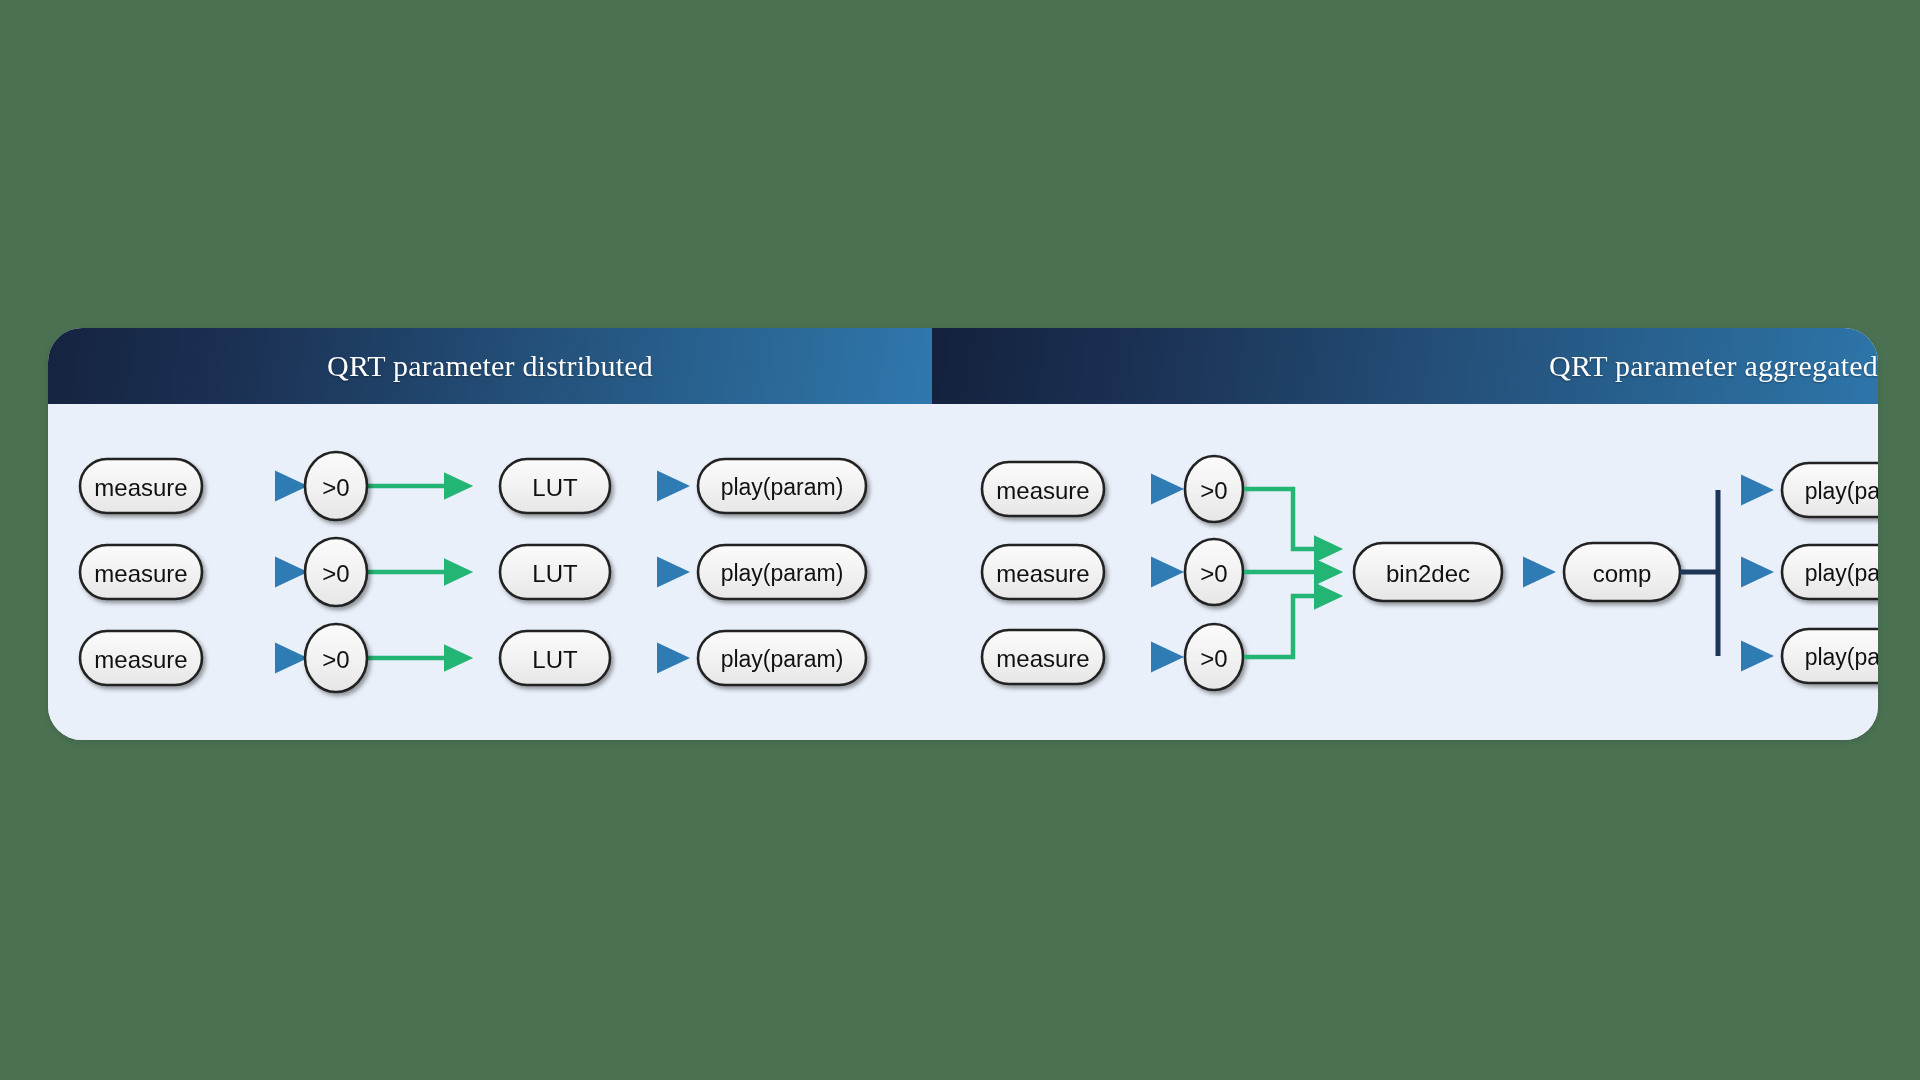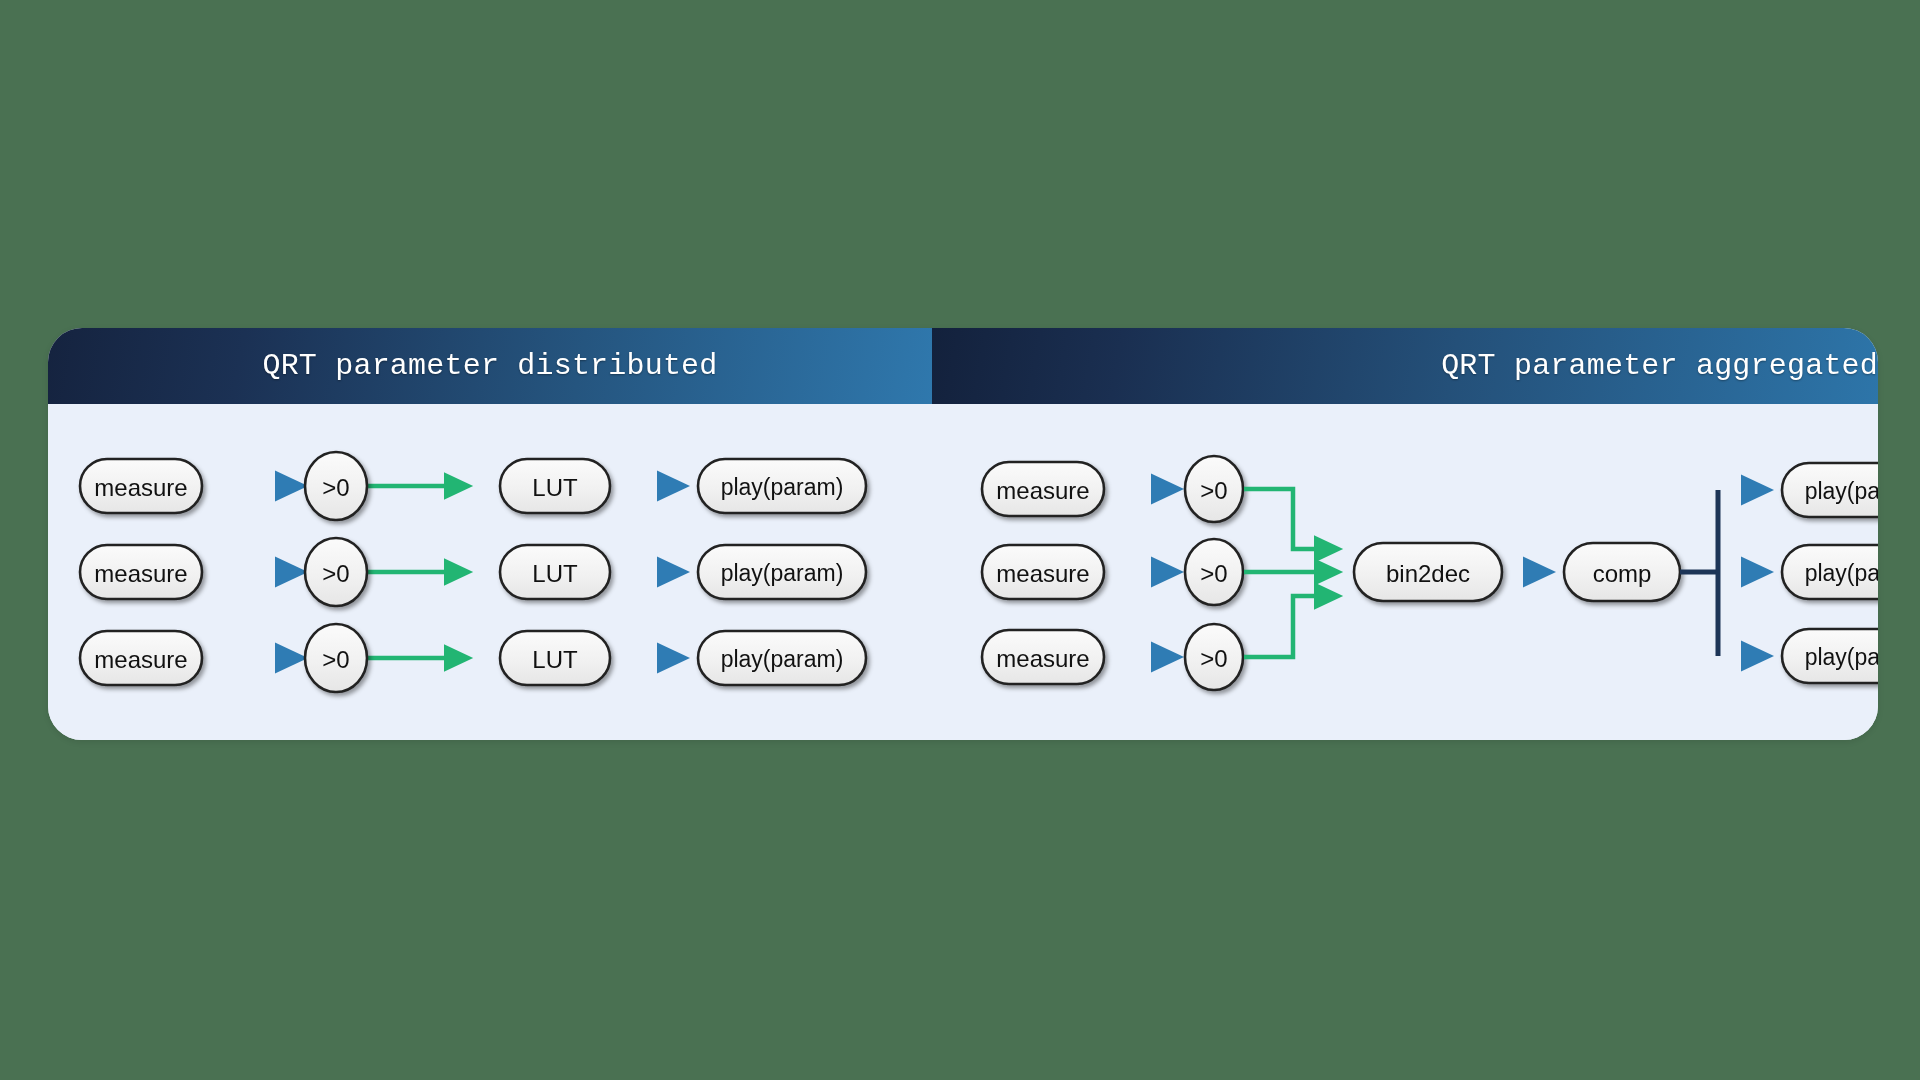--- a/index.html
+++ b/index.html
@@ -58,21 +58,21 @@
     background: linear-gradient(100deg, #13213c 0%, #1a2f51 20%, #245079 55%, #2d75a9 100%);
     justify-content: flex-end;
   }
   .header-title {
     color: #ffffff;
     font-size: 30px;
     font-weight: 400;
     letter-spacing: 0.2px;
     text-shadow: 0 1px 2px rgba(0,0,0,0.35);
     white-space: nowrap;
-    font-family: Liberation Mono, monospace;
+    font-family: Liberation Serif, serif;
   }
 
   
   .body-area {
     position: absolute;
     left: 0;
     top: 76px;
     width: 1830px;
     height: 344px;
     background: #eaf0fa;

